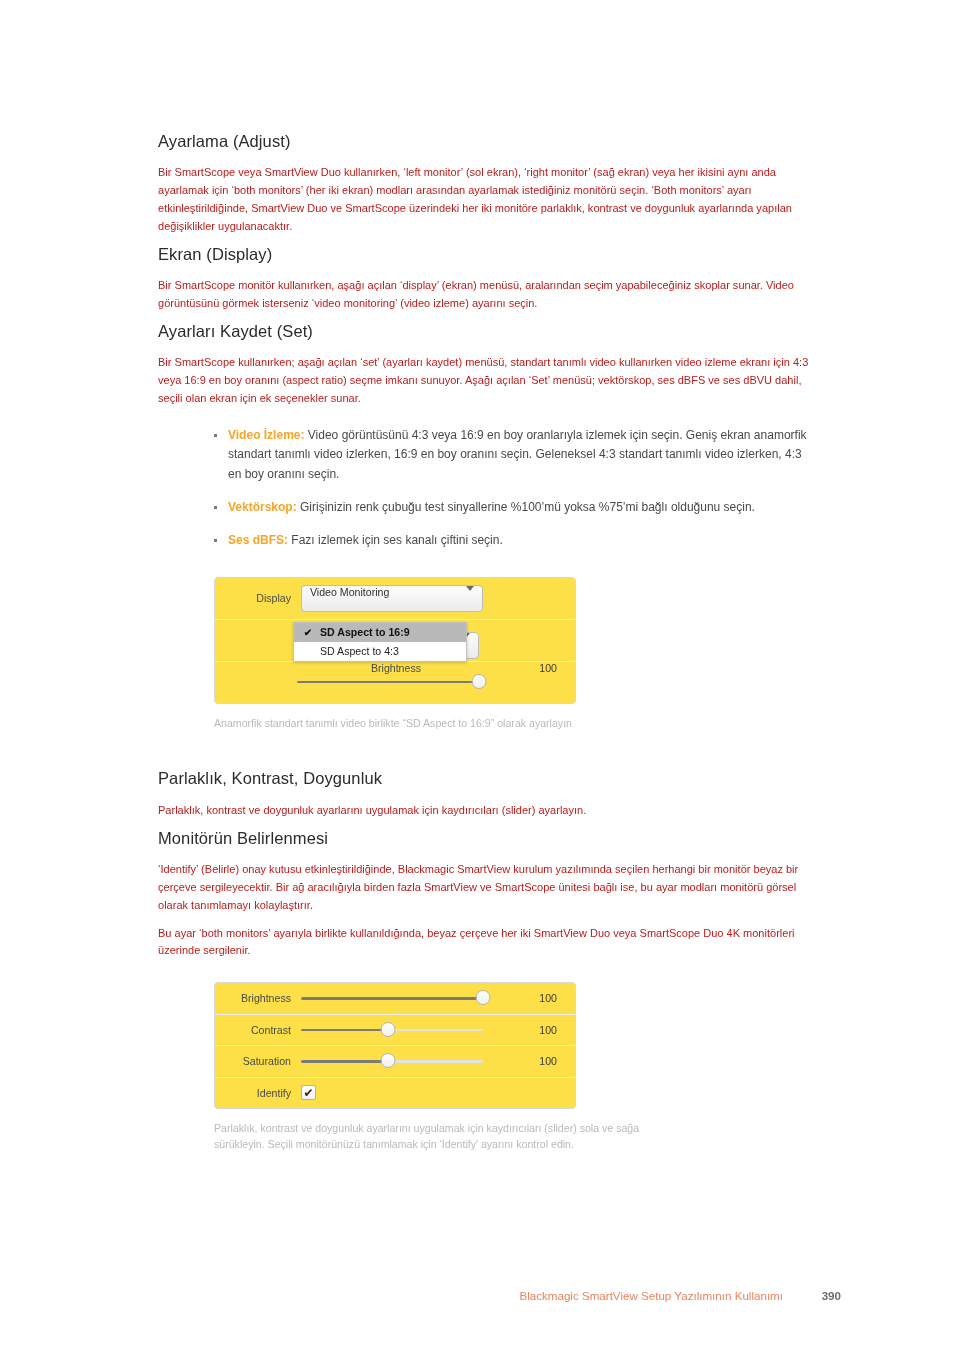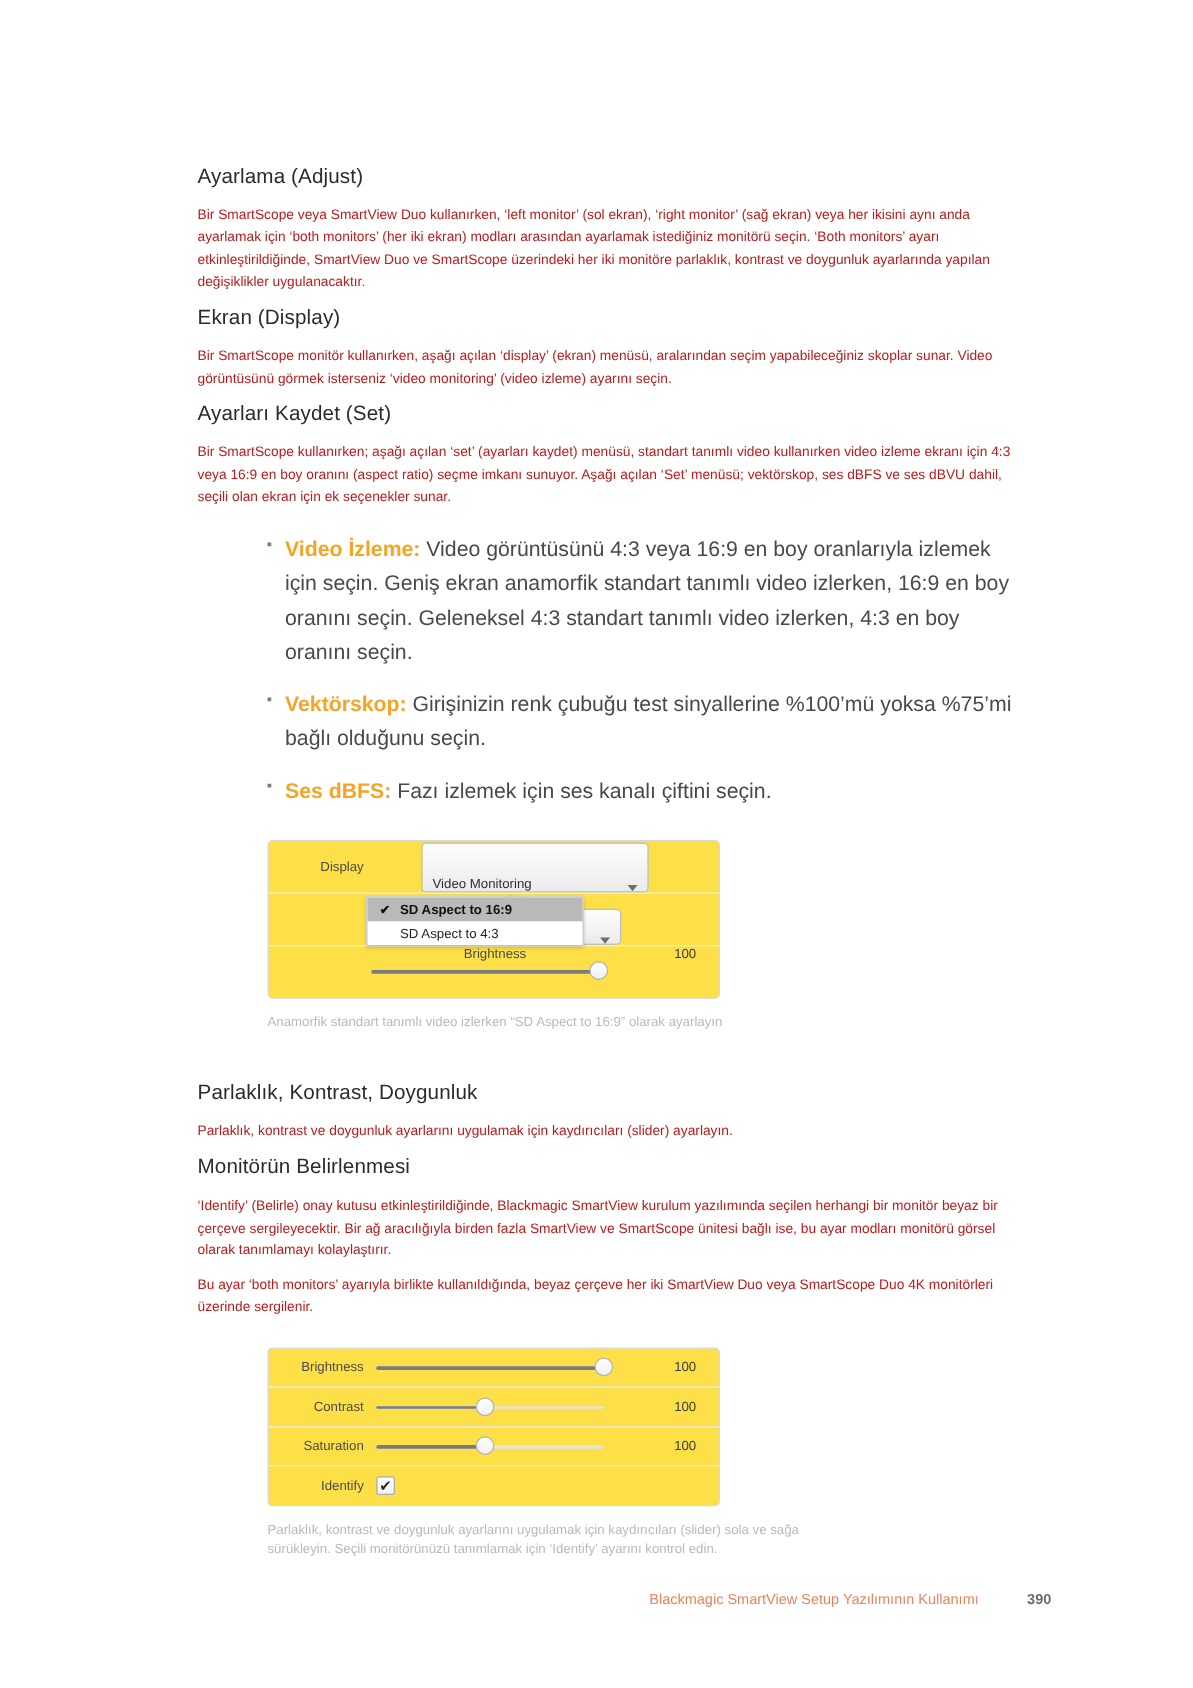--- a/index.html
+++ b/index.html
@@ -42,21 +42,21 @@
   }
   p.body-text:last-child { margin-bottom: 0; }
 
   ul.bullets {
     list-style: none;
     margin: 18px 0 0 0;
     padding: 0 0 0 56px;
   }
   ul.bullets > li {
     position: relative;
-    font-size: 17px;
+    font-size: 12px;
     line-height: 1.62;
     color: #494949;
     margin-bottom: 14px;
     padding-left: 14px;
   }
   ul.bullets > li:last-child { margin-bottom: 0; }
   ul.bullets > li .bullet-dot {
     position: absolute;
     left: 0;
     top: 8px;
@@ -103,32 +103,31 @@
   .row-label {
     width: 76px;
     text-align: right;
     padding-right: 10px;
     font-size: 10.6px;
     color: #4a4a4a;
     flex: none;
   }
   .select-box {
     width: 182px;
-    height: 40px;
+    height: 27px;
     border: 1px solid #bdbdbd;
     border-radius: 4px;
     background: linear-gradient(to bottom, #fdfdfd 0%, #ebebeb 100%);
     display: flex;
-    align-items: flex-end;
+    align-items: flex-start;
     padding: 0 8px;
     box-sizing: border-box;
     font-size: 10.6px;
     color: #2f2f2f;
     position: relative;
-    margin-left: 36px;
   }
   .select-box .sel-text { flex: 1; }
   .caret {
     width: 0; height: 0;
     border-left: 4px solid transparent;
     border-right: 4px solid transparent;
     border-top: 5px solid #6d6d6d;
   }
   .val-num {
     position: absolute;
@@ -223,21 +222,21 @@
     font-size: 12px;
     color: #2a2a2a;
     box-sizing: border-box;
     line-height: 1;
   }
 
   
   .footer {
     position: absolute;
     left: 0;
-    bottom: 64px;
+    bottom: 48px;
     width: 954px;
     padding-right: 113px;
     box-sizing: border-box;
     display: flex;
     justify-content: flex-end;
     align-items: baseline;
     font-size: 11.6px;
   }
   .footer-title { color: #e8845e; }
   .footer-page {
@@ -314,21 +313,21 @@
           <span class="menu-check">✔</span>
           <span class="mi-label">SD Aspect to 16:9</span>
         </div>
         <div class="menu-item">
           <span class="menu-check"></span>
           <span class="mi-label">SD Aspect to 4:3</span>
         </div>
       </div>
 
     </div>
-    <div class="fig-caption">Anamorfik standart tanımlı video izlerken “SD Aspect to 16:9” olarak ayarlayın</div>
+    <div class="fig-caption">Anamorfik standart tanımlı video birlikte “SD Aspect to 16:9” olarak ayarlayın</div>
   </div>
 
   <div class="section" style="margin-top:37px;">
     <h2 class="section-title">Parlaklık, Kontrast, Doygunluk</h2>
     <p class="body-text">Parlaklık, kontrast ve doygunluk ayarlarını uygulamak için kaydırıcıları (slider) ayarlayın.</p>
   </div>
 
   <div class="section">
     <h2 class="section-title">Monitörün Belirlenmesi</h2>
     <p class="body-text">‘Identify’ (Belirle) onay kutusu etkinleştirildiğinde, Blackmagic SmartView kurulum yazılımında seçilen herhangi bir monitör beyaz bir çerçeve sergileyecektir. Bir ağ aracılığıyla birden fazla SmartView ve SmartScope ünitesi bağlı ise, bu ayar modları monitörü görsel olarak tanımlamayı kolaylaştırır.</p>

